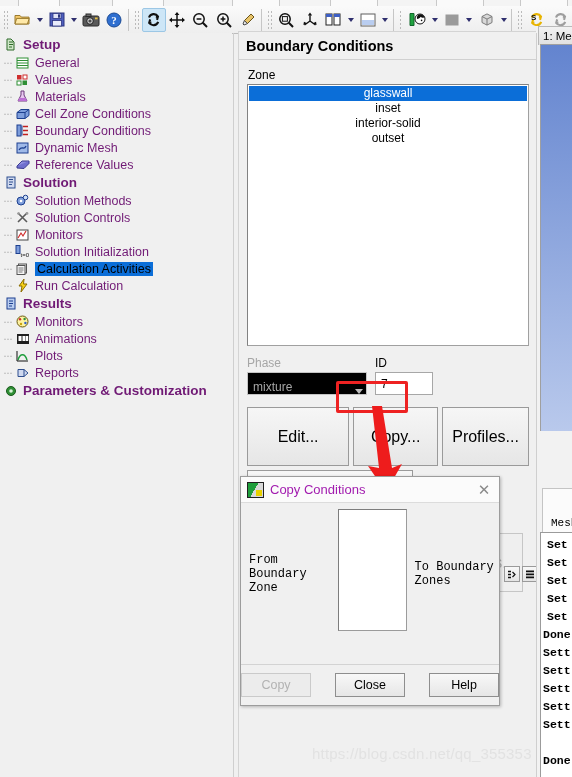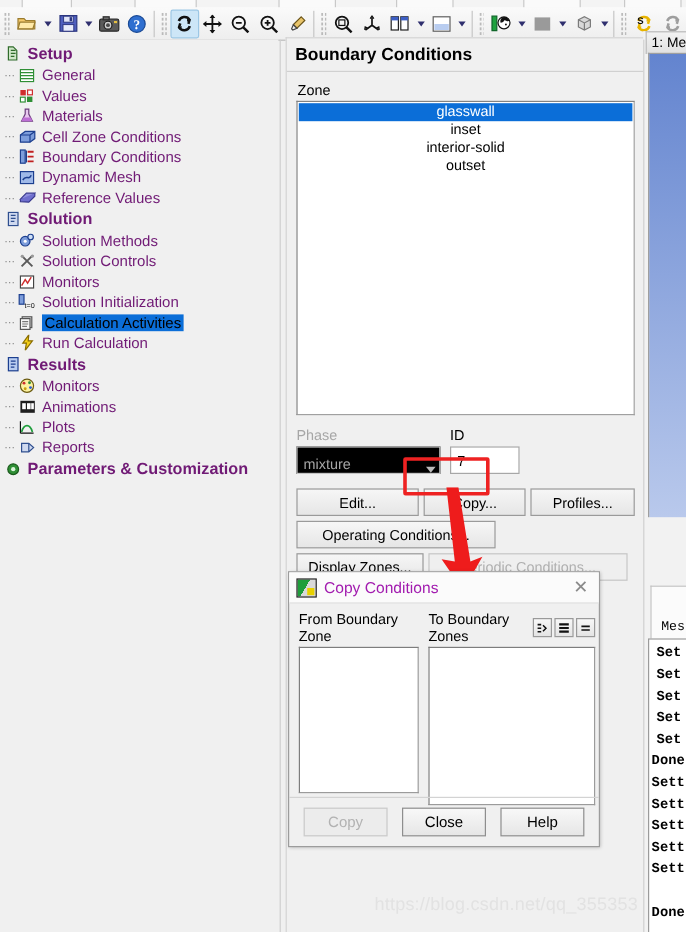--- a/index.html
+++ b/index.html
@@ -149,23 +149,23 @@
     height:21px; border:1px solid #a7a7a7; background:#fff;
     display:flex;align-items:center; padding-left:5px; font-size:12px;
   }
 
   .btn-grid { margin-top: 12px; }
   .btn-row { display:flex; gap:4px; margin-bottom: 4px; align-items:center; }
   .btn {
     height: 21px;
     border: 1px solid #9a9a9a;
     background: linear-gradient(#f6f6f6,#e6e6e6);
-    font-size: 12px;
+    font-size: 16px;
     display:flex; align-items:center; justify-content:center;
-    padding: 0 8px;
+    padding: 18px 8px;
     white-space: nowrap;
   }
   .btn.disabled { color:#b0b0b0; border-color:#c6c6c6; background:#efefef; }
   .btn.wide1 { width: 88px; }
   .btn.wide2 { width: 70px; }
   .btn.wide3 { width: 72px; }
   .chk-row { display:flex; align-items:center; gap:5px; margin-top: 5px; }
   .chk {
     width:12px; height:12px; border:1px solid #6e6e6e; background:#fff;
   }
@@ -203,36 +203,36 @@
     width:6px;height:6px;background:#e8d100;
   }
   .dlg-ttl { font-size: 13px; color:#a21caf; flex:1; }
   .dlg-x {
     width: 22px; height: 20px; position:relative; color:#8a8a8a;
     display:flex;align-items:center;justify-content:center;
     font-size:15px; line-height:1;
   }
   .dlg-body { padding: 6px 8px 0 8px; position:relative; }
   .zonecols { display:flex; gap: 8px; }
-  .zcol { display:flex; flex-direction:column; }
+  .zcol { display:flex; flex-direction:row;font-family:Liberation Mono, monospace; }
   .zcap { font-size:12px; margin-bottom:2px; display:flex; align-items:center; }
   .listbox {
     background:#fff; border:1px solid #9b9b9b;
     border-top-color:#7d7d7d; border-left-color:#7d7d7d;
   }
   .mini-btns { display:flex; gap:2px; margin-left:4px; }
   .mini {
     width:14px; height:14px; border:1px solid #9a9a9a;
     background: linear-gradient(#f8f8f8,#e4e4e4);
     display:flex;align-items:center;justify-content:center;
   }
   .dlg-foot {
     position:absolute; bottom:0; left:0; width:258px; height:40px;
     border-top:1px solid #d3d3d3;
-    display:flex; align-items:center; justify-content:center; gap:12px;
+    display:flex; align-items:center; justify-content:space-between; gap:12px;
   }
   .dbtn {
     height:22px; min-width:48px; padding: 0 10px;
     border:1px solid #8e8e8e; background: linear-gradient(#f8f8f8,#e6e6e6);
     font-size:12.5px; display:flex;align-items:center;justify-content:center;
   }
   .dbtn.disabled { color:#b2b2b2; border-color:#cacaca; background:#ececec;}
 
   
   .right-pane {

